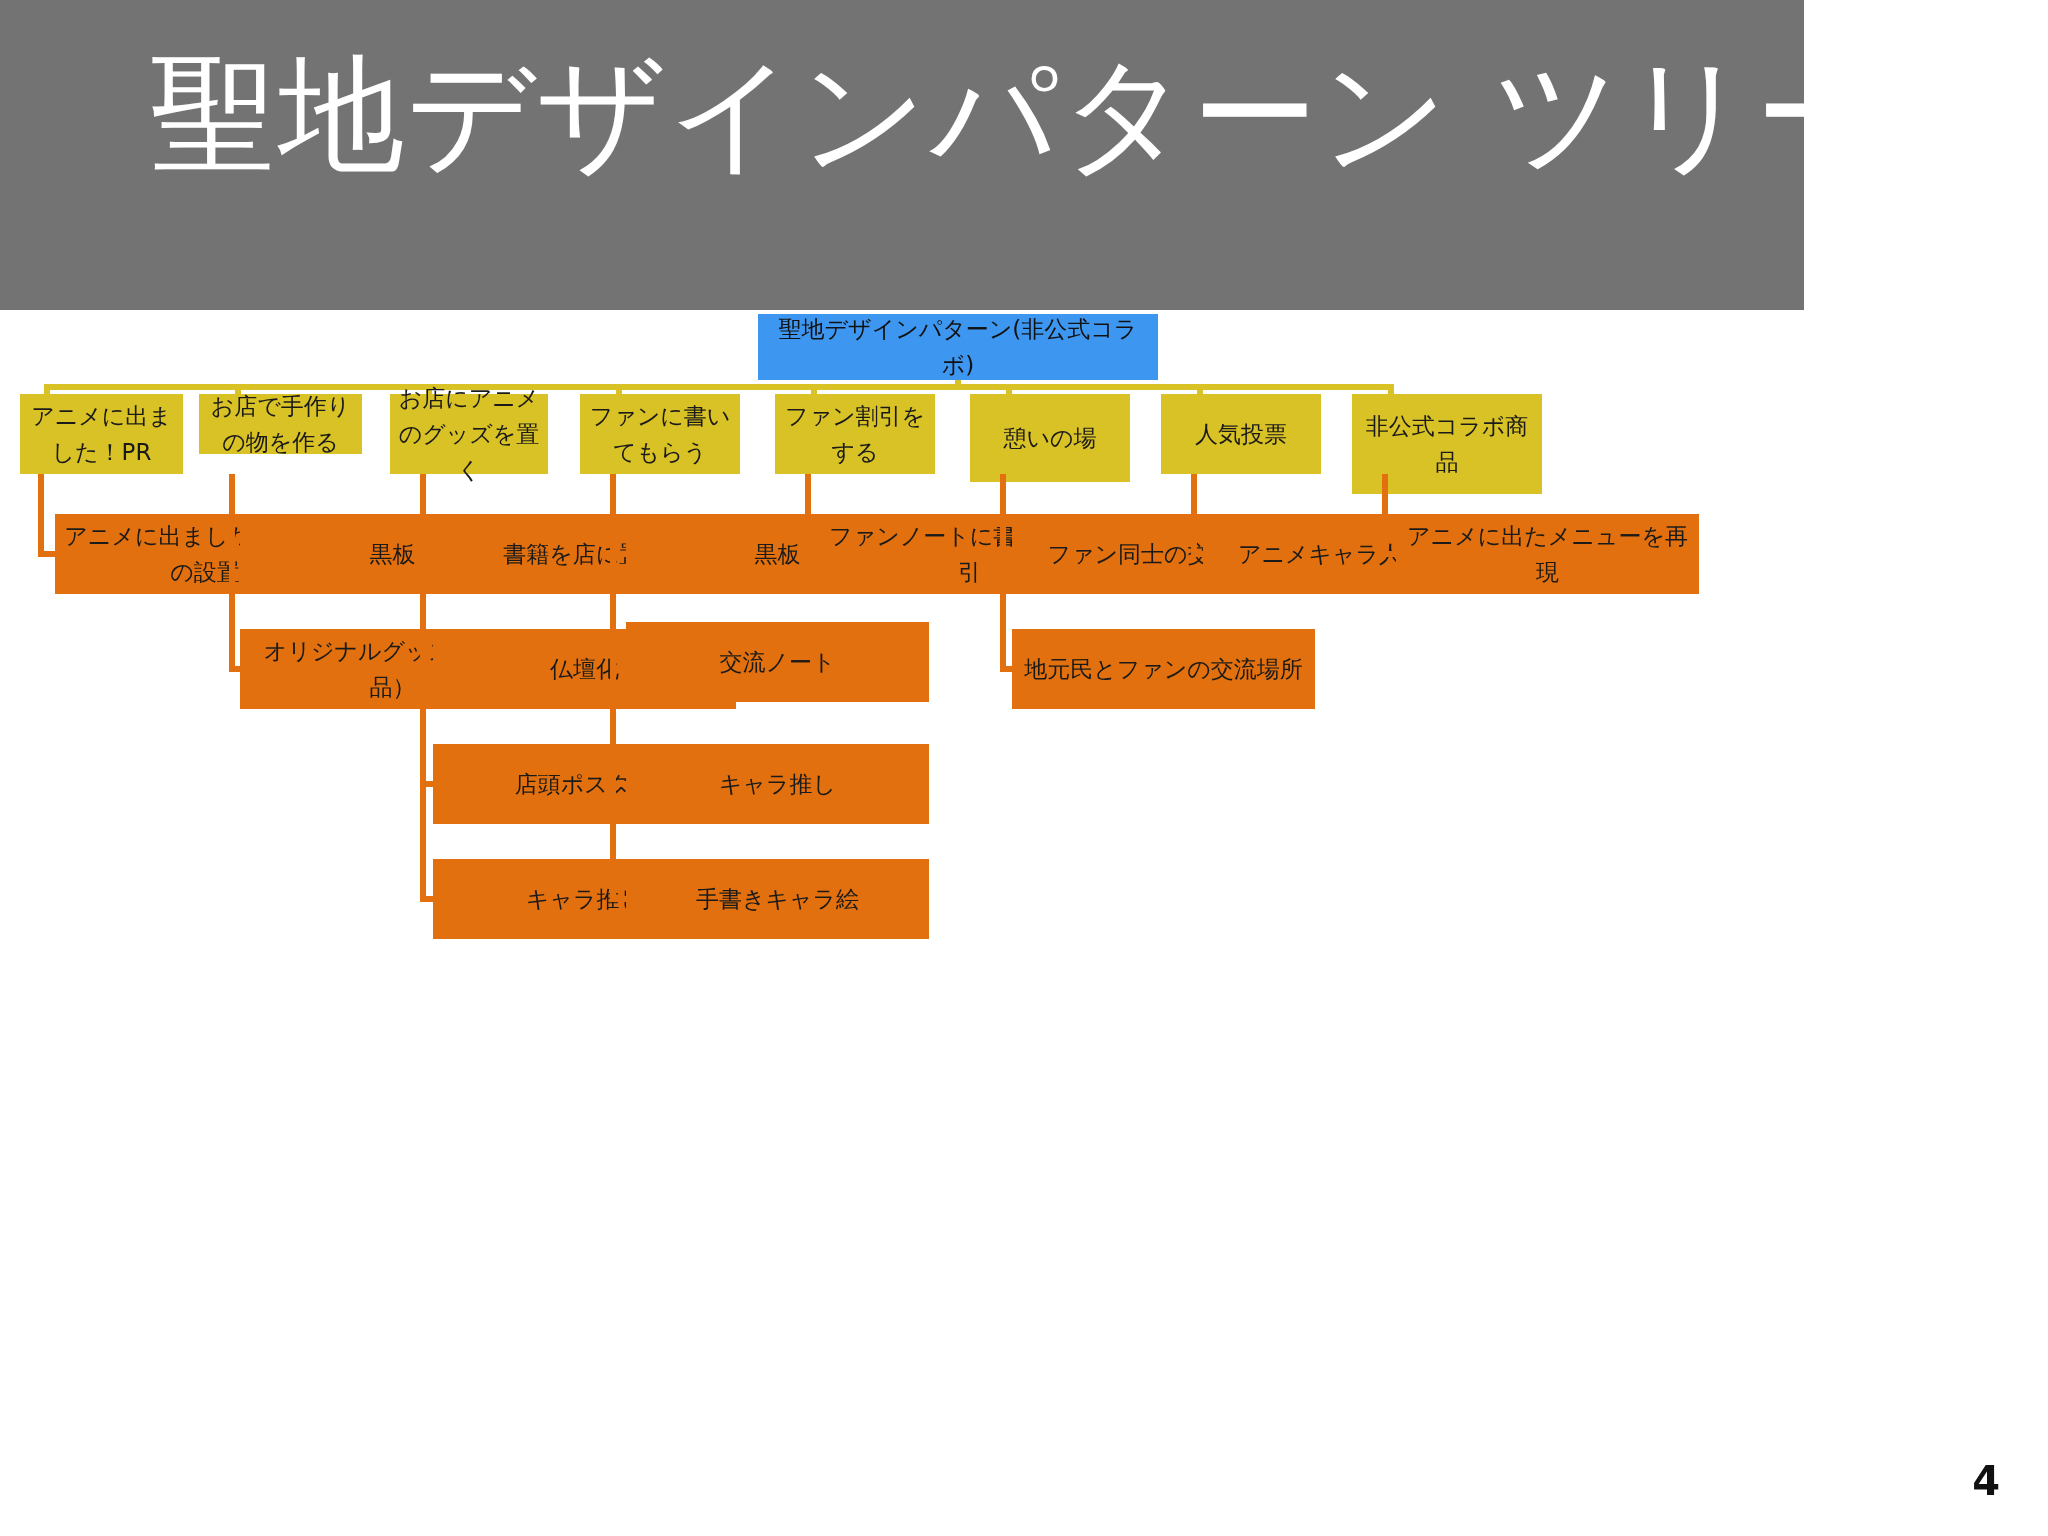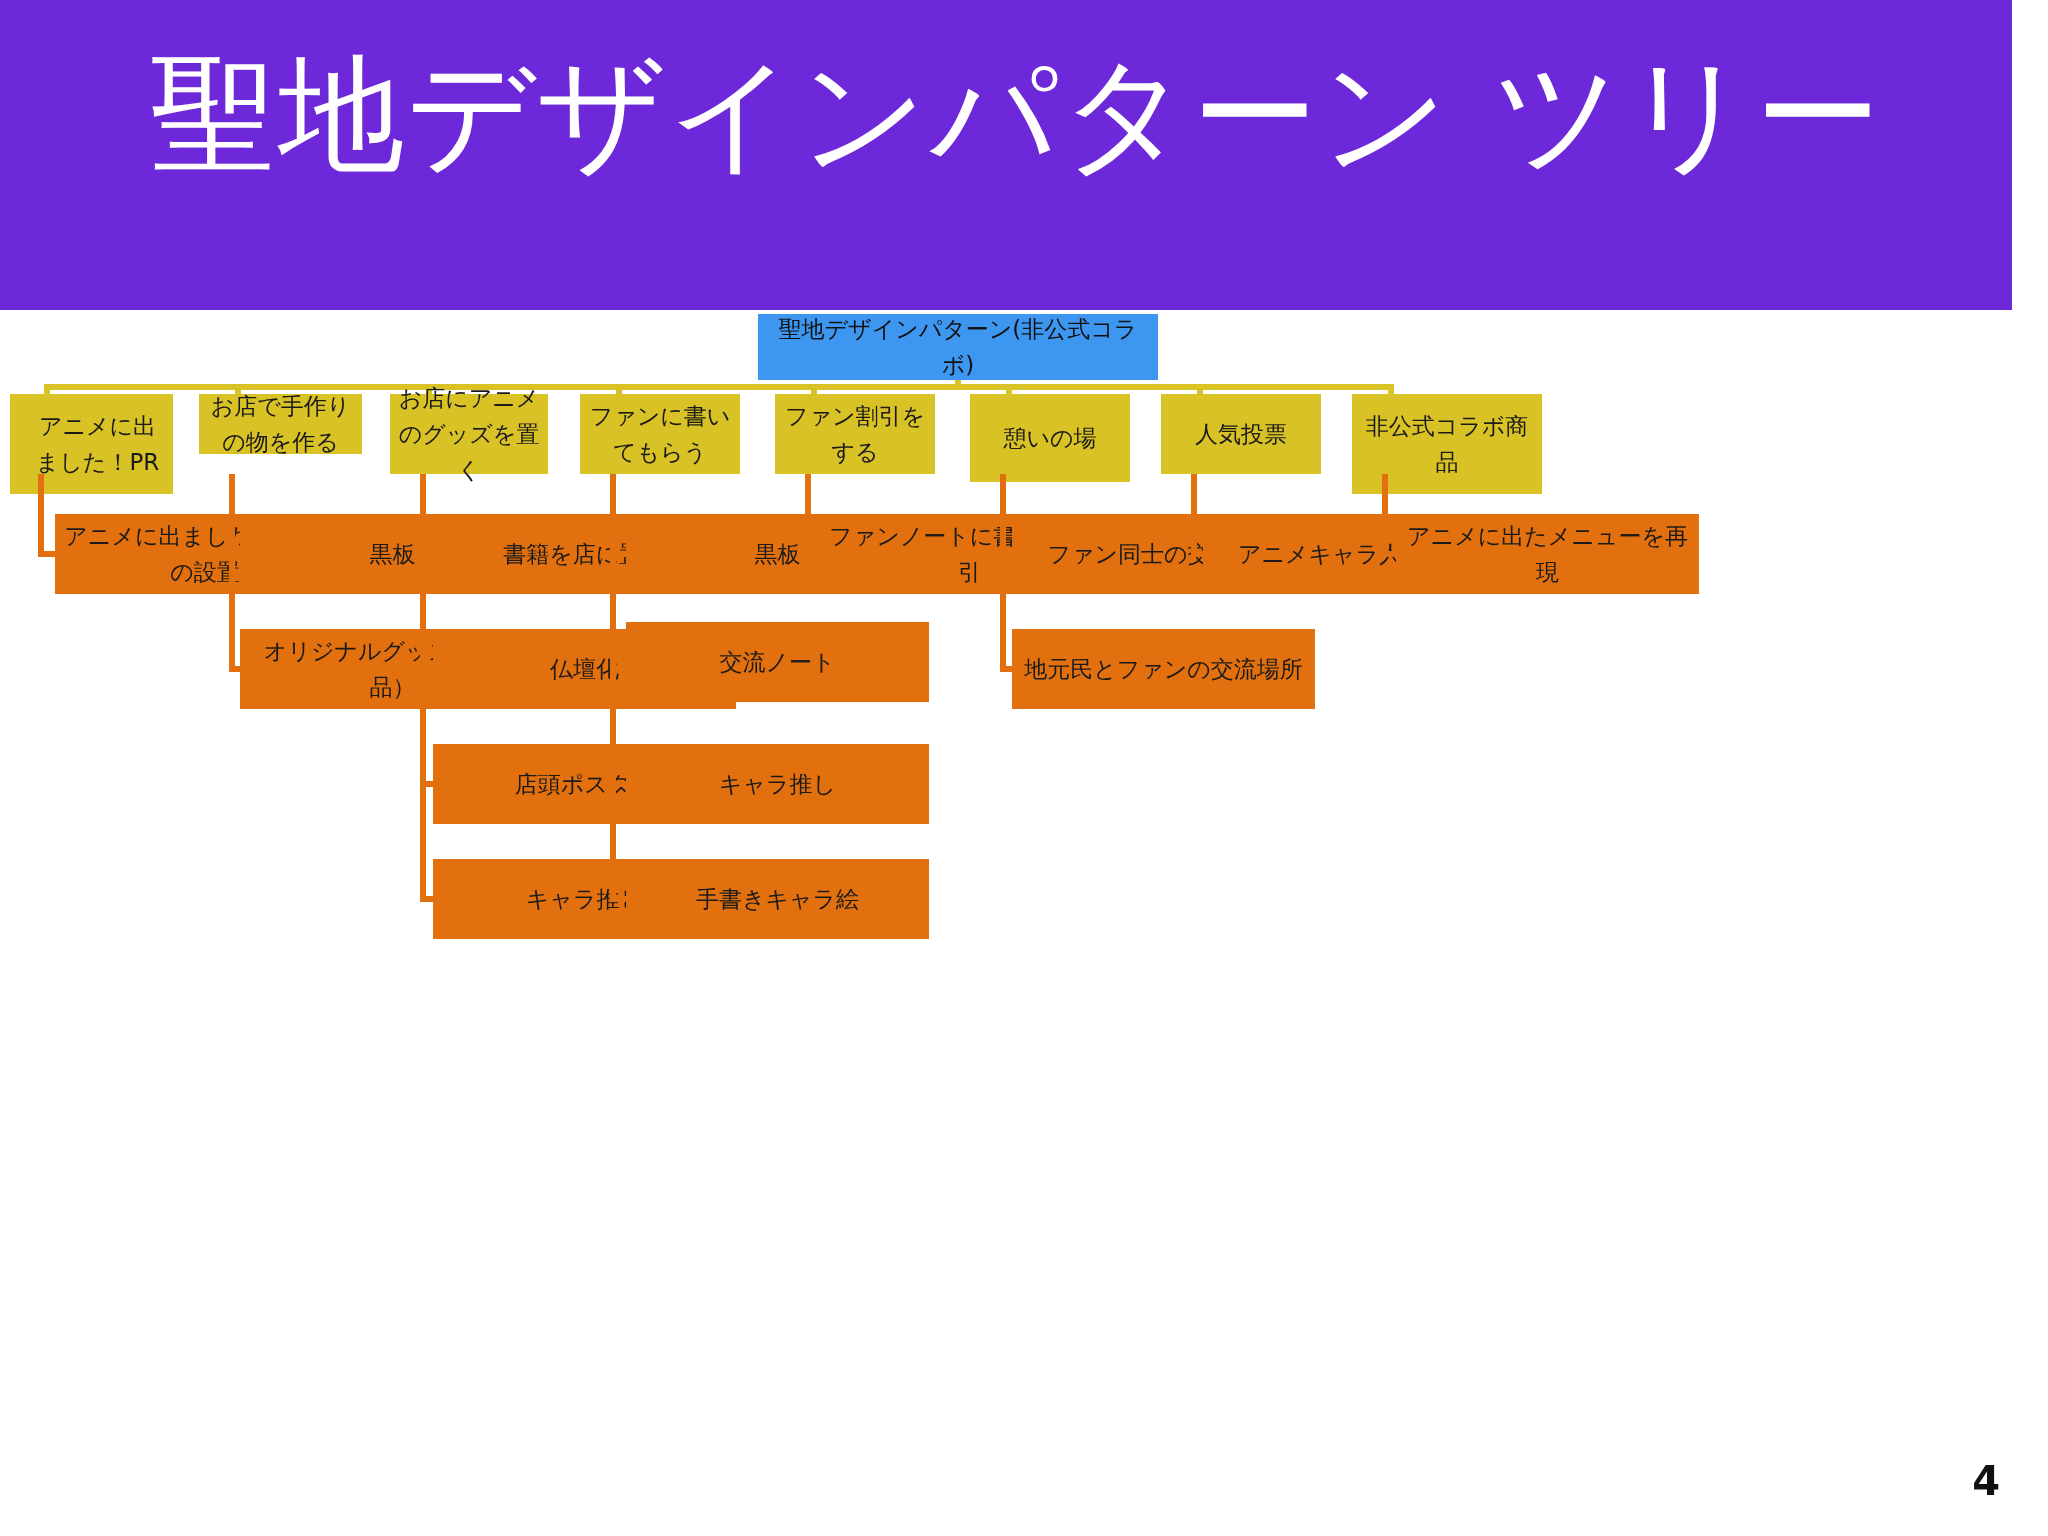--- a/index.html
+++ b/index.html
@@ -6,22 +6,22 @@
   body{
     width:2048px;height:1536px;
     background:#ffffff;
     font-family:"Liberation Sans","DejaVu Sans",sans-serif;
     overflow:hidden;
     position:relative;
   }
 
   
   #title-banner{
-    position:absolute;left:0;top:0;width:2012px;height:310px;
-    background:#6d28d9;
+    position:absolute;left:0;top:0;width:1804px;height:310px;
+    background:#737373;
   }
   #slide-title{
     position:absolute;left:150px;top:30px;width:1800px;
     color:#ffffff;
     font-size:126px;
     font-weight:400;
     letter-spacing:2px;
     line-height:1.35;
     white-space:nowrap;
     font-family:"DejaVu Sans","Liberation Sans",sans-serif;
@@ -81,21 +81,21 @@
 </div>
 <div id="banner-underline"></div>
 
 <div id="diagram">
     <div class="node root" style="left: 758px; top: 0px; width: 400px; height: 66px;">
       <span>聖地デザインパターン(非公式コラボ)</span>
     </div>
     <div class="conn" style="left: 955px; top: 66px; width: 6px; height: 10px;"></div>
     <div class="conn" style="left: 44px; top: 70px; width: 1350px; height: 6px;"></div>
     <div class="conn" style="left: 44px; top: 70px; width: 6px; height: 10px;"></div>
-    <div class="node lvl1" style="left: 10px; top: 80px; width: 163px; height: 100px; padding-left: 18px;">
+    <div class="node lvl1" style="left: 20px; top: 80px; width: 163px; height: 80px;">
       <span>アニメに出ました！PR</span>
     </div>
     <div class="conn orange" style="left: 38px; top: 160px; width: 6px; height: 83px;"></div>
     <div class="conn orange" style="left: 38px; top: 237px; width: 17px; height: 6px;"></div>
     <div class="node lvl2" style="left: 55px; top: 200px; width: 300px; height: 80px;">
       <span>アニメに出ましたポスターの設置</span>
     </div>
     <div class="conn" style="left: 235px; top: 70px; width: 6px; height: 10px;"></div>
     <div class="node lvl1" style="left: 199px; top: 80px; width: 163px; height: 60px;">
       <span>お店で手作りの物を作る</span>

